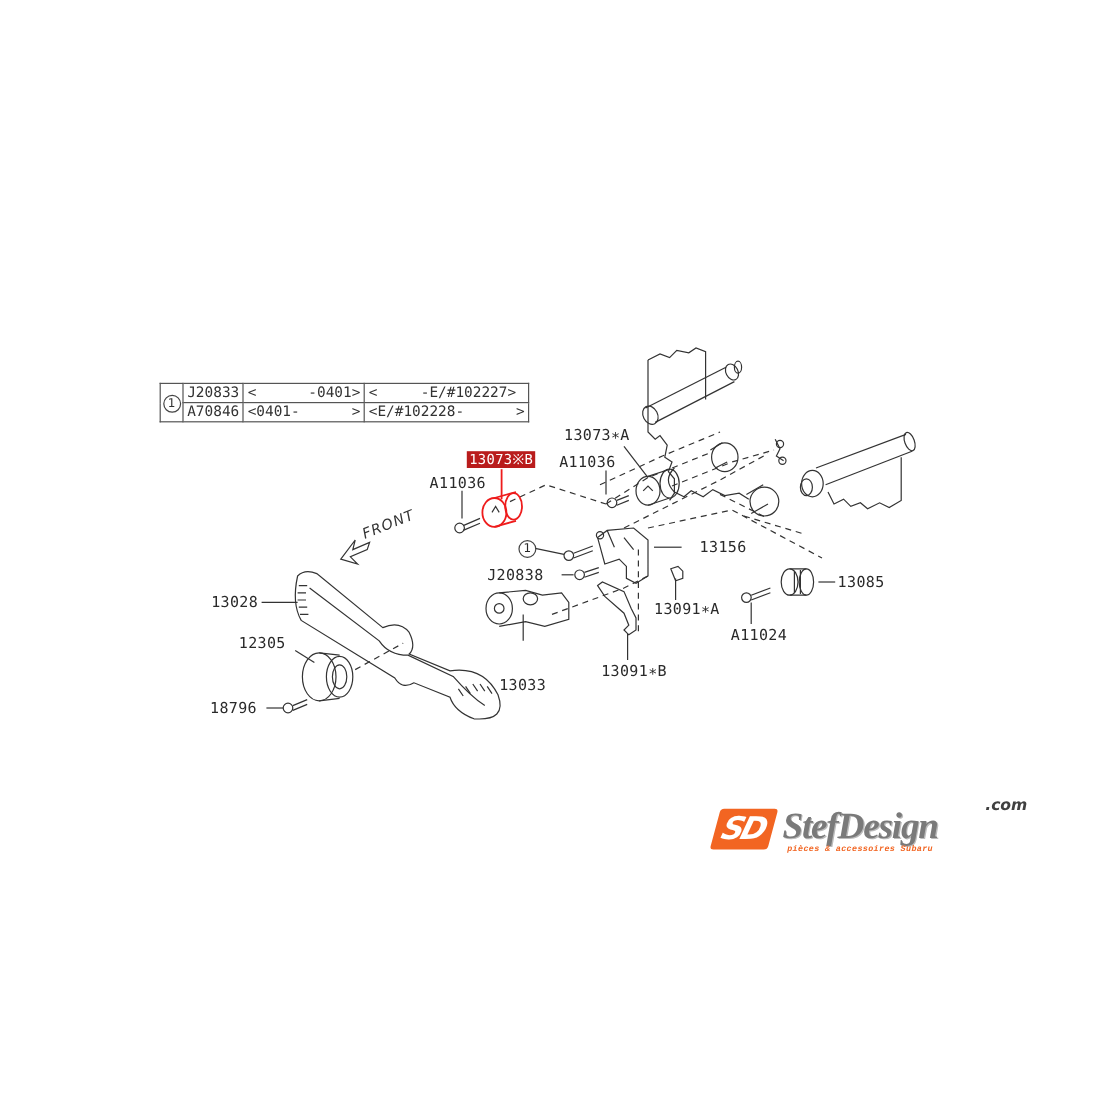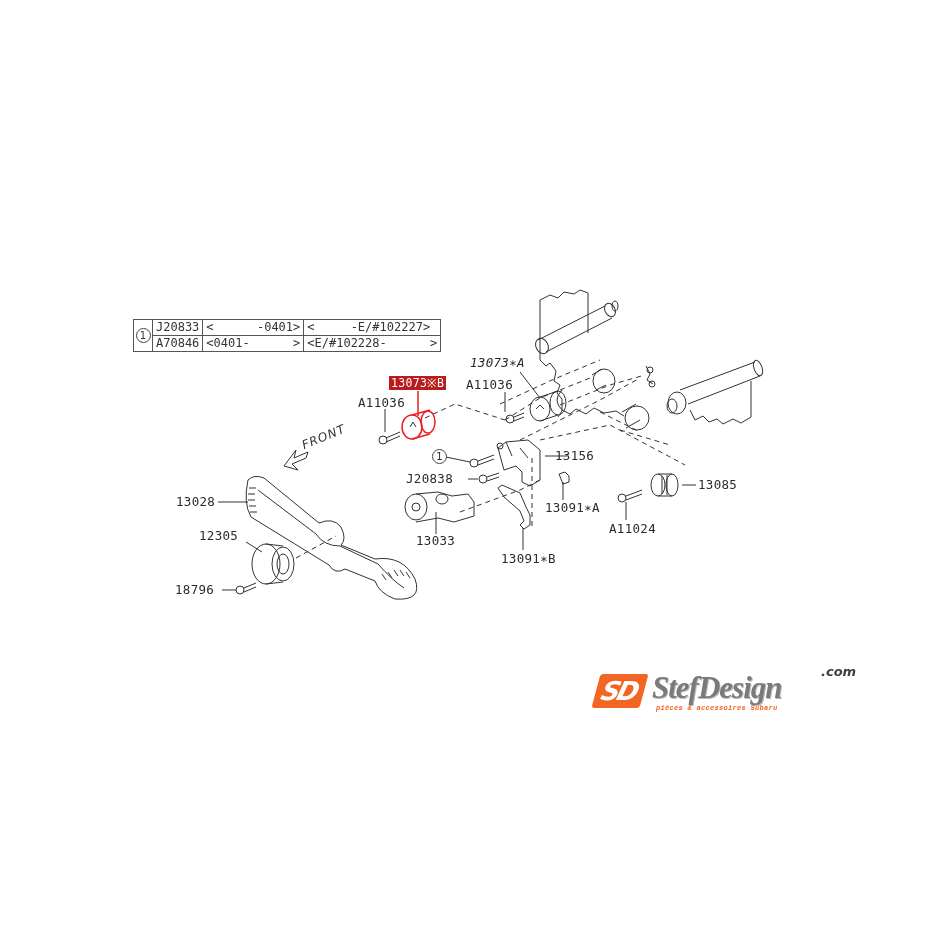--- a/index.html
+++ b/index.html
@@ -200,31 +200,31 @@
     </tr>
     <tr>
       <td>A70846</td>
       <td style="white-space:pre">&lt;0401-      &gt;</td>
       <td style="white-space:pre">&lt;E/#102228-      &gt;</td>
     </tr>
   </tbody>
     </table>
 
   <span class="lbl hl" style="left:389px; top:376px;">13073※B</span>
-  <span class="lbl" style="left:470px; top:356px;font-style:italic;">13073∗A</span>
+  <span class="lbl" style="left:470px; top:356px;">13073∗A</span>
   <span class="lbl" style="left:358px; top:396px;">A11036</span>
   <span class="lbl" style="left:466px; top:378px;">A11036</span>
-  <span class="lbl" style="left:555px; top:449px;">13156</span>
+  <span class="lbl" style="left:583px; top:449px;">13156</span>
   <span class="lbl circ-lbl" style="left:432px; top:449px;"><span class="circ">1</span></span>
   <span class="lbl" style="left:406px; top:472px;">J20838</span>
   <span class="lbl" style="left:545px; top:501px;">13091∗A</span>
   <span class="lbl" style="left:698px; top:478px;">13085</span>
   <span class="lbl" style="left:609px; top:522px;">A11024</span>
   <span class="lbl" style="left:176px; top:495px;">13028</span>
-  <span class="lbl" style="left:416px; top:534px;">13033</span>
+  <span class="lbl" style="left:416px; top:564px;">13033</span>
   <span class="lbl" style="left:501px; top:552px;">13091∗B</span>
   <span class="lbl" style="left:199px; top:529px;">12305</span>
   <span class="lbl" style="left:175px; top:583px;">18796</span>
 
   <span class="front">FRONT</span>
 
   <div class="logo">
     <div class="mark">
         <span>SD</span>
       </div>

